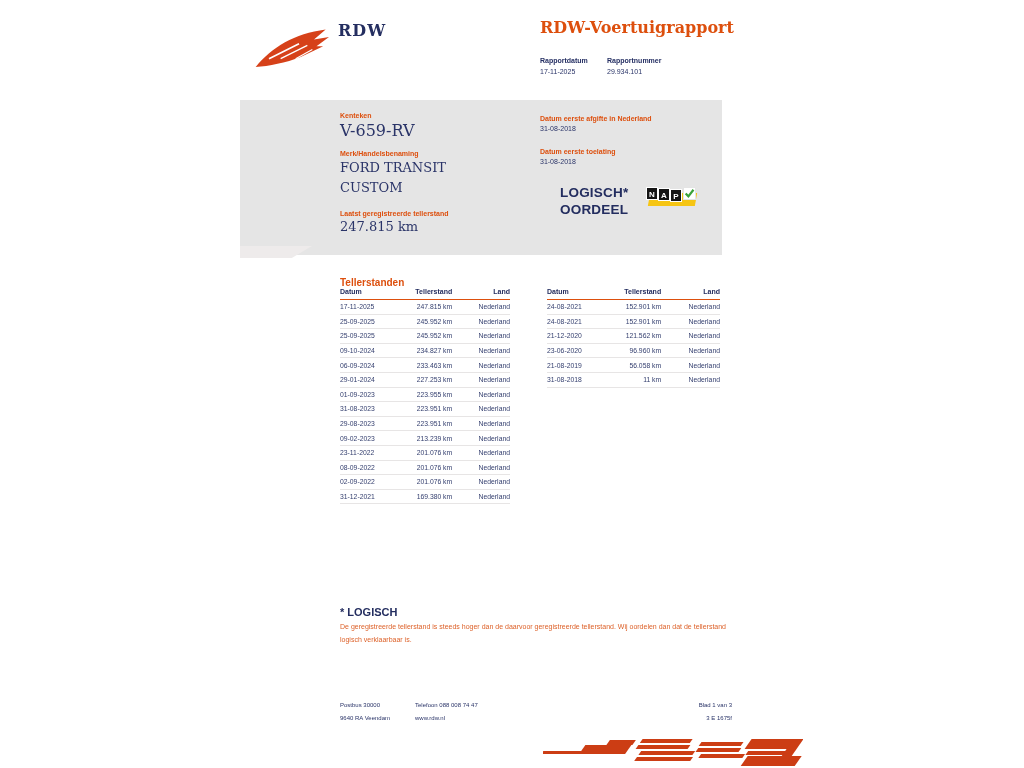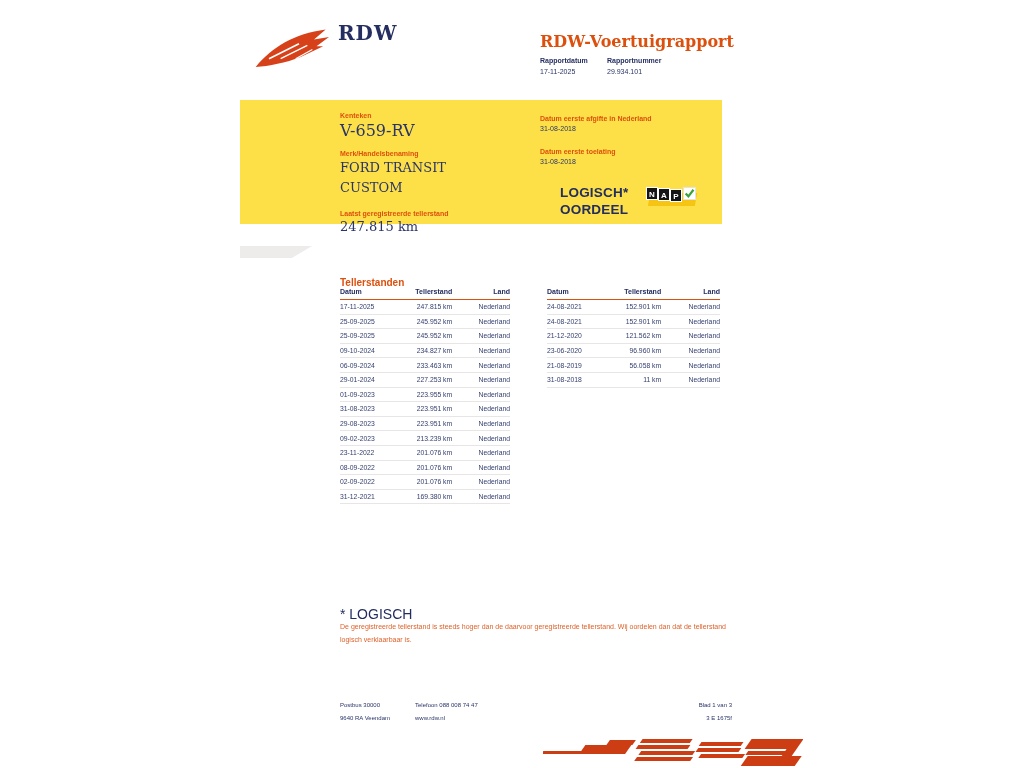--- a/index.html
+++ b/index.html
@@ -3,31 +3,31 @@
 <meta charset="utf-8">
 <style>
   * { margin:0; padding:0; box-sizing:border-box; }
   html,body { width:1024px; height:768px; }
   body { background:#ffffff; font-family:"Liberation Sans", sans-serif; color:#252F63; }
   .page { position:relative; width:1024px; height:768px; background:#fff; overflow:hidden; }
 
   
   .logo-mark { position:absolute; left:252px; top:22px; width:84px; height:50px; }
   .logo-text { position:absolute; left:338px; top:21px; font-family:"DejaVu Serif", serif;
-               font-size:20px; font-weight:600; color:#242E60; letter-spacing:1px; }
-  .doc-title { position:absolute; left:540px; top:32px; font-family:"DejaVu Serif", serif;
+               font-size:16px; font-weight:600; color:#242E60; letter-spacing:1px; }
+  .doc-title { position:absolute; left:540px; top:18px; font-family:"DejaVu Serif", serif;
                font-size:16px; font-weight:600; color:#DD4F0D; }
   .meta { position:absolute; left:540px; top:57px; display:flex; }
   .meta-col { margin-right:14px; }
   .meta-col .lbl { font-size:7px; font-weight:bold; color:#252F63; }
   .meta-col .val { font-size:7px; margin-top:4px; color:#2A3468; }
   .meta-col.num { position:absolute; left:67px; }
 
   
-  .info-box { position:absolute; left:240px; top:100px; width:482px; height:124px; background:#fde047; }
+  .info-box { position:absolute; left:240px; top:100px; width:482px; height:155px; background:#e5e5e5; }
   .info-tail { position:absolute; left:240px; top:246px; width:72px; height:12px; background:#EEEBEB;
                clip-path:polygon(0 0,100% 0,72% 100%,0 100%); }
   .info-box .olabel { position:absolute; font-size:7px; font-weight:bold; color:#DD4F0D; }
   .info-box .bigval { position:absolute; font-family:"DejaVu Serif", serif; font-size:13px; color:#2A3468; }
   .info-box .smval  { position:absolute; font-size:7px; color:#2A3468; }
   .lb-kenteken { left:100px; top:12px; }
   .v-kenteken  { left:100px; top:21px; font-size:16px !important; }
   .lb-merk     { left:100px; top:50px; }
   .v-merk      { left:100px; top:58px; width:125px; line-height:20px; }
   .lb-tel      { left:100px; top:110px; }
@@ -54,21 +54,21 @@
   .otable.left  { left:340px; width:170px; }
   .otable.right { left:547px; width:173px; }
   .thead { display:flex; font-weight:bold; font-size:7px; color:#232D5F;
            padding-bottom:4px; border-bottom:1.5px solid #DD4F0D; }
   .trow { display:flex; height:14.6px; align-items:center; border-bottom:1px solid #E7E5E5; }
   .c0 { width:36%; text-align:left; }
   .c1 { width:30%; text-align:right; }
   .c2 { width:34%; text-align:right; }
 
   
-  .note-title { position:absolute; left:340px; top:606px; font-size:14px; font-weight:normal; color:#232D5F; }
+  .note-title { position:absolute; left:340px; top:606px; font-size:11px; font-weight:bold; color:#232D5F; }
   .note-body  { position:absolute; left:340px; top:621px; width:392px; font-size:7px; color:#DD6129; line-height:12.5px; }
 
   
   .ftxt { position:absolute; font-size:6px; color:#2A3468; }
   .f-addr1 { left:340px; top:702px; } .f-addr2 { left:340px; top:715px; }
   .f-phone { left:415px; top:702px; } .f-web   { left:415px; top:715px; }
   .f-page  { left:640px; top:702px; width:92px; text-align:right; }
   .f-code  { left:640px; top:715px; width:92px; text-align:right; }
 
   .footer-graphic { position:absolute; left:543px; top:737px; width:260px; height:31px; }

